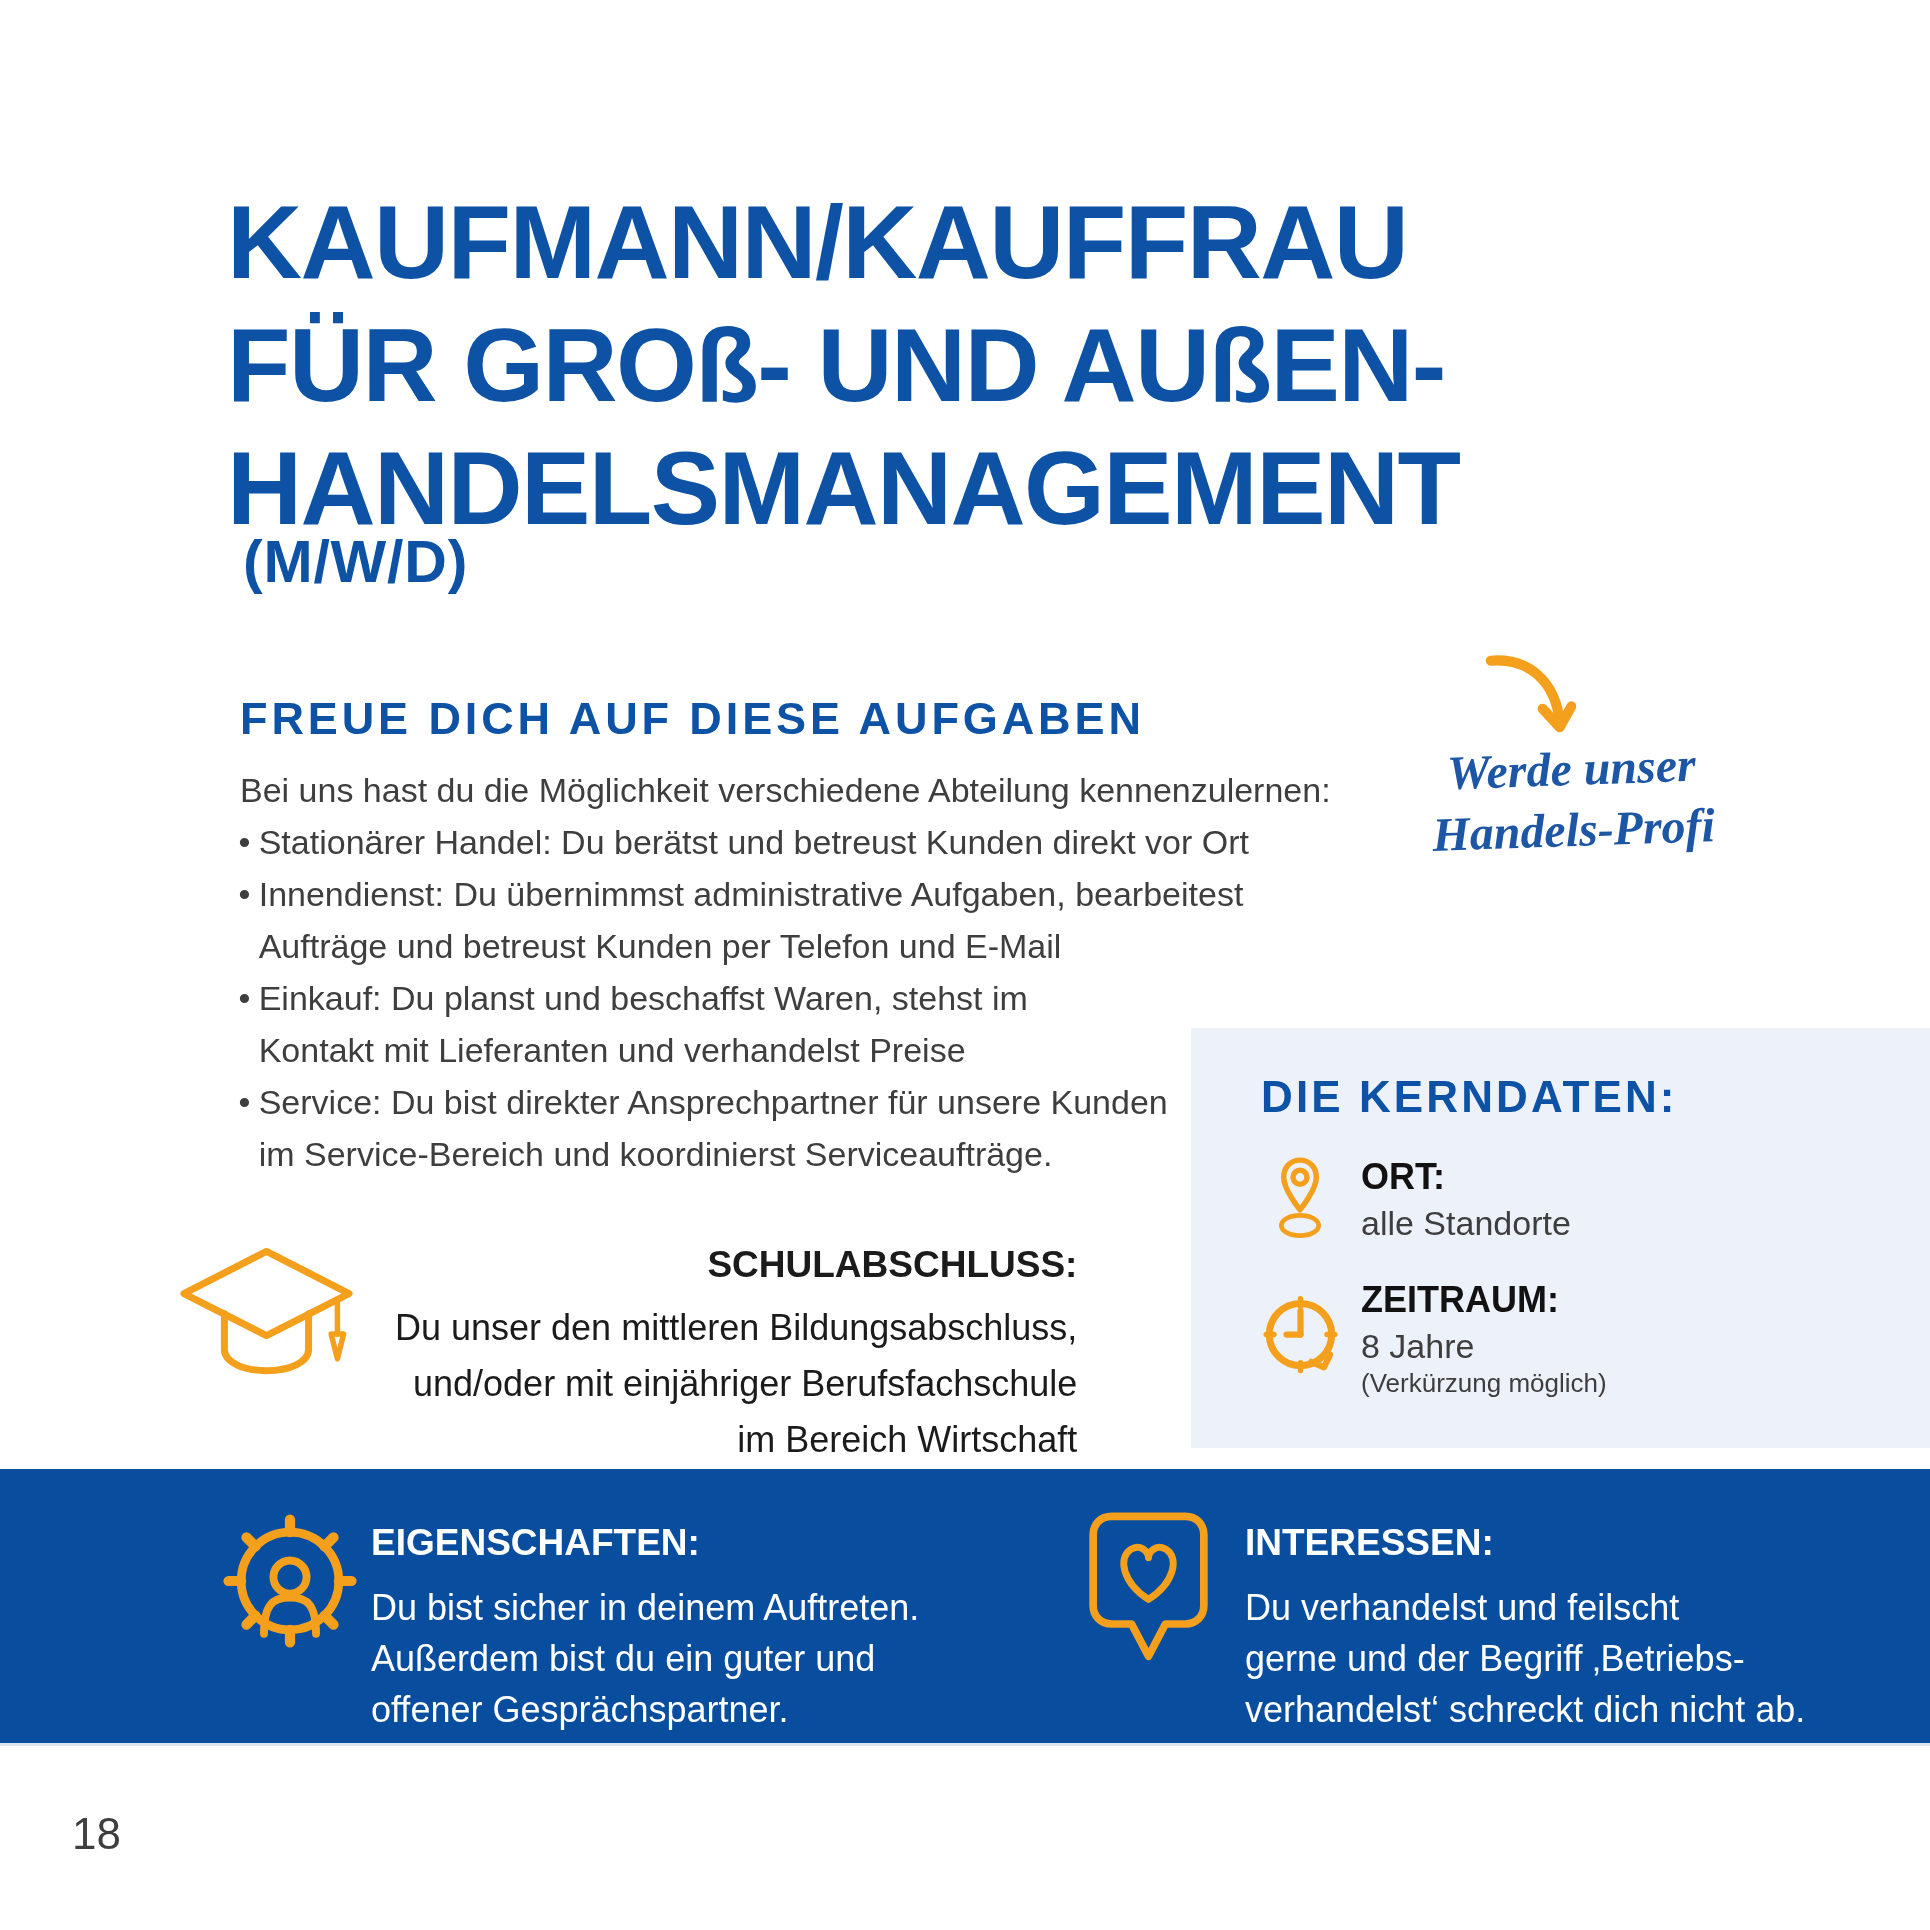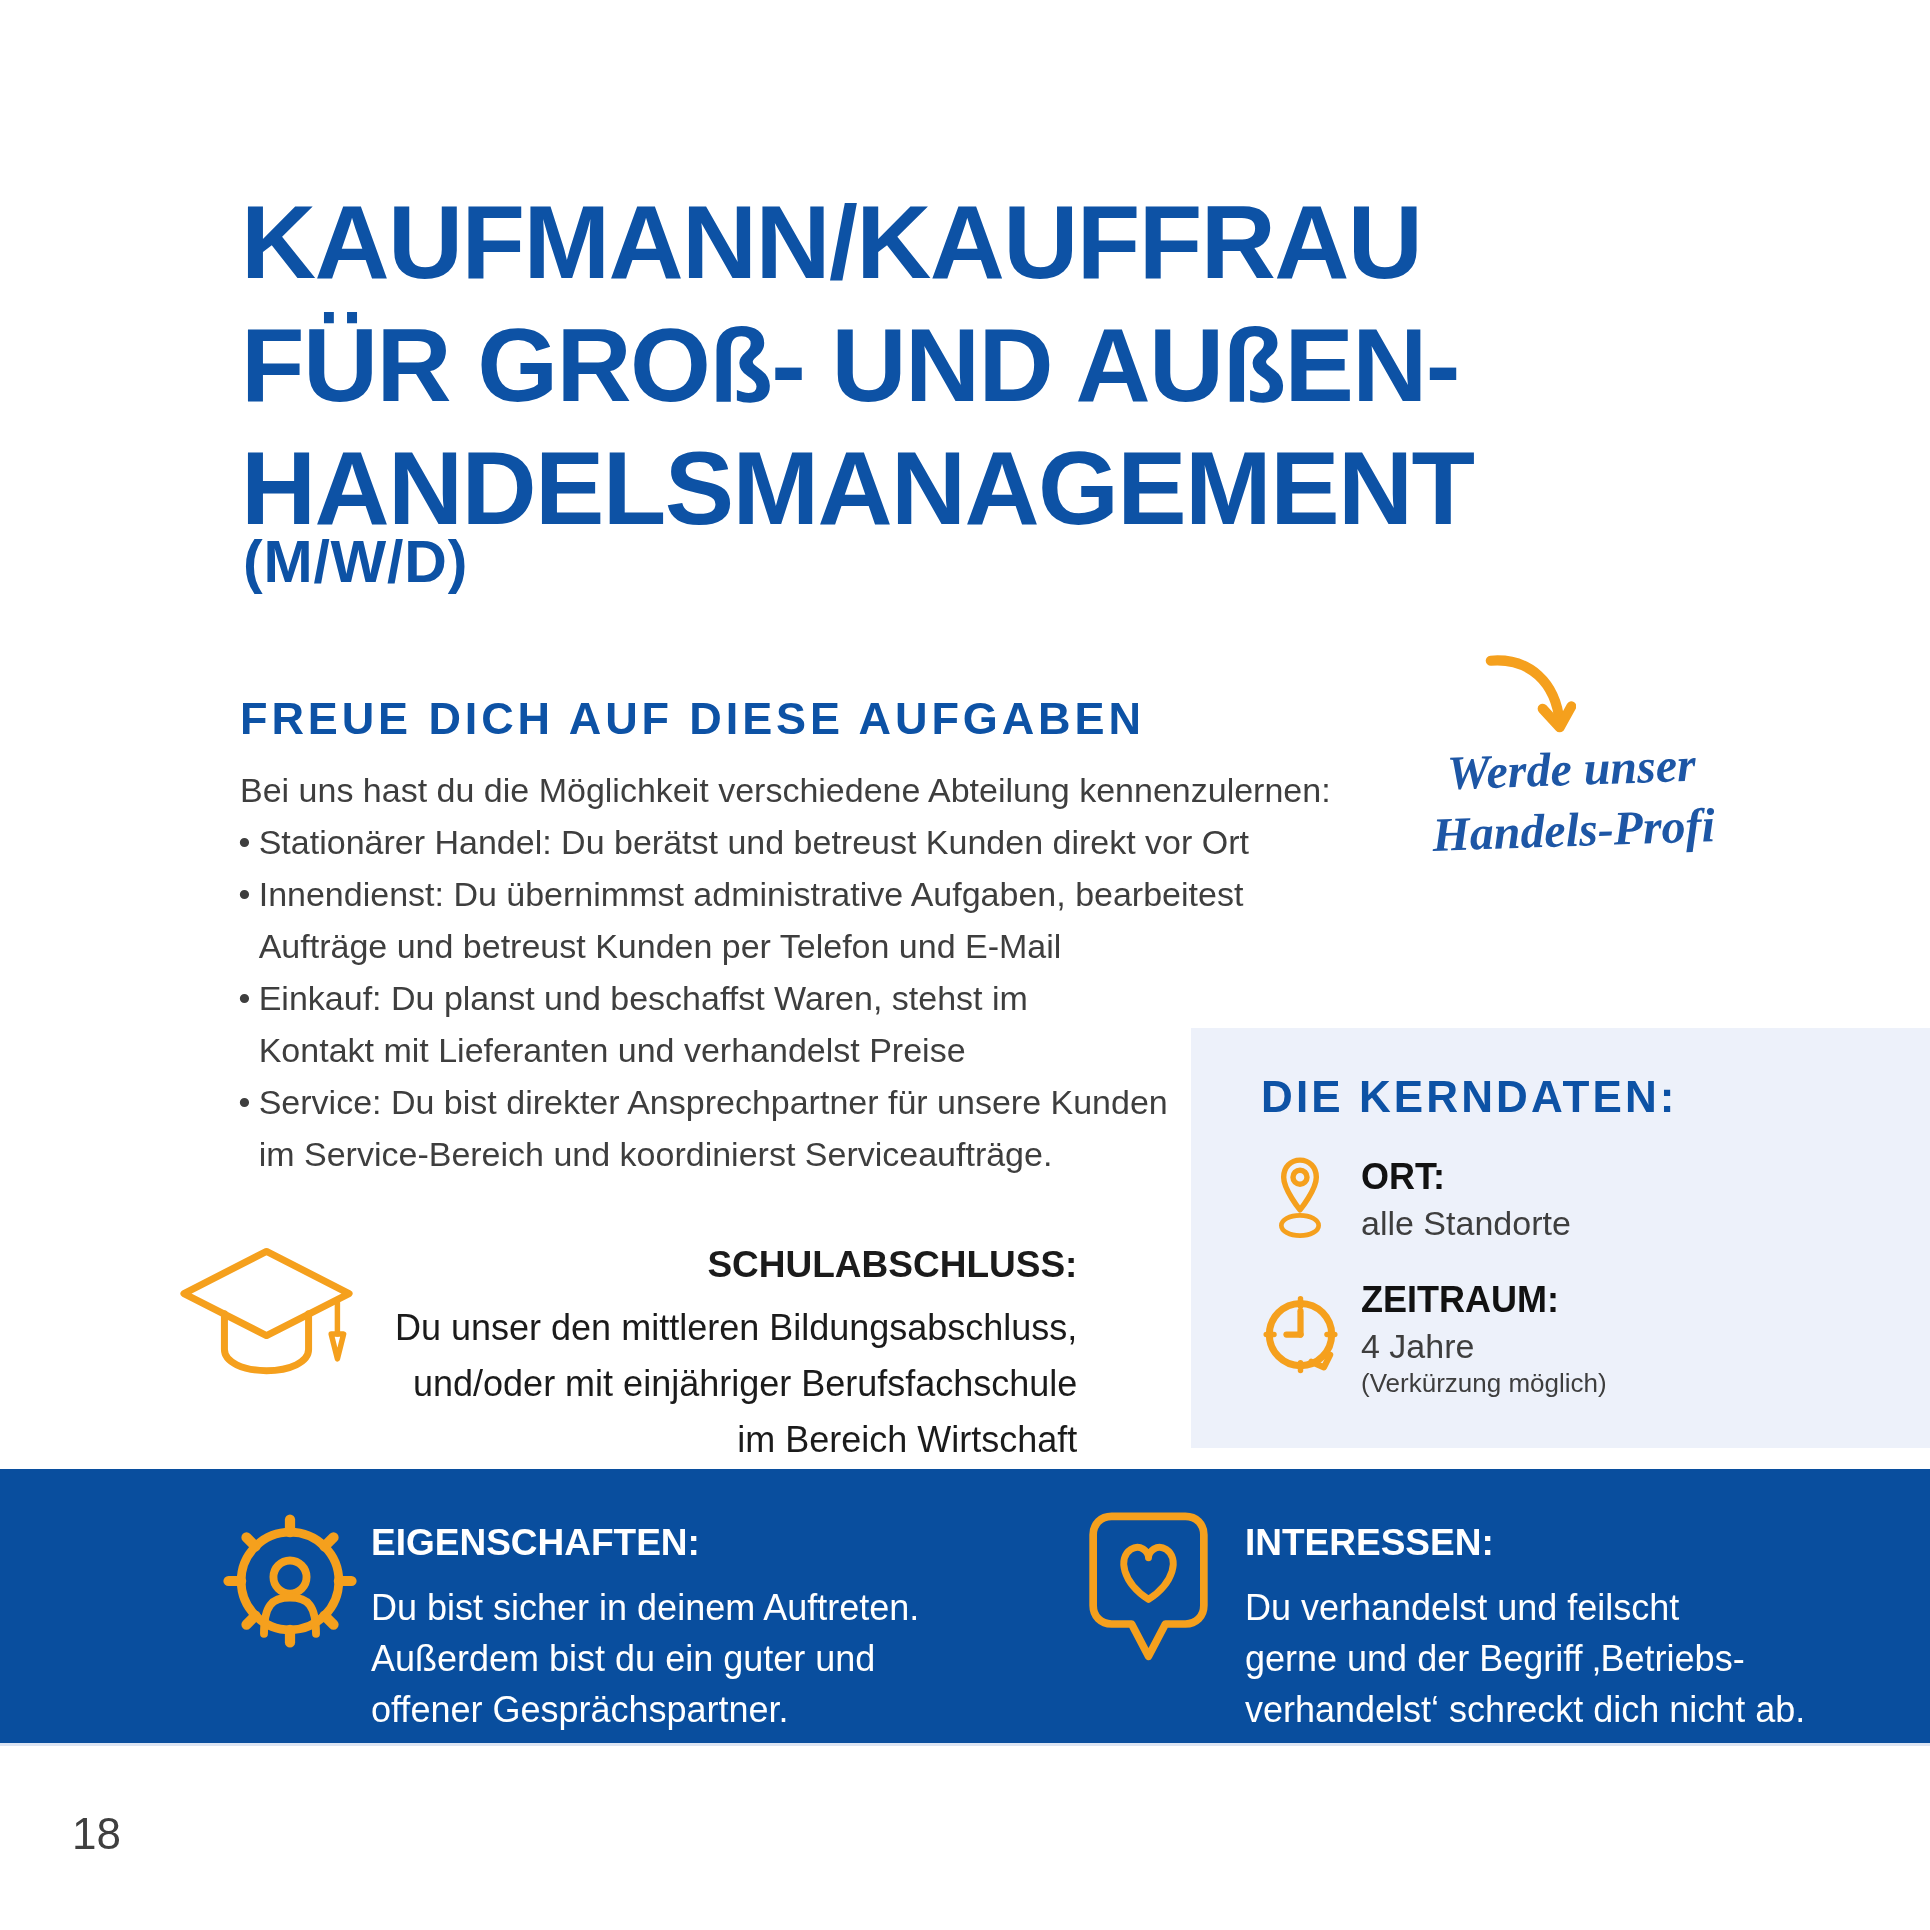--- a/index.html
+++ b/index.html
@@ -13,21 +13,21 @@
   *{box-sizing:border-box;}
   html,body{margin:0;padding:0;background:#fff;}
   .page{
     position:relative;width:1930px;height:1930px;background:#ffffff;
     font-family:"Liberation Sans", sans-serif;overflow:hidden;
   }
   .nw{white-space:nowrap;}
 
   
   .title{
-    position:absolute;left:241px;top:181px;color:var(--primary);
+    position:absolute;left:227px;top:181px;color:var(--primary);
     font-size:104px;font-weight:bold;line-height:123px;letter-spacing:-1.6px;
   }
   .mwd{
     position:absolute;left:243px;top:528px;color:var(--primary);
     font-size:59px;font-weight:bold;letter-spacing:0.8px;text-align:center;
   }
 
   
   .aufgaben{position:absolute;left:240px;top:694px;width:1090px;color:var(--body);}
   .section-heading{
@@ -156,21 +156,21 @@
             <path class="st" stroke-width="8" d="M48 70 H30"></path>
             <path class="st" stroke-width="7" d="M48 24 V34"></path>
             <path class="st" stroke-width="7" d="M48 106 V116"></path>
             <path class="st" stroke-width="7" d="M4 70 H14"></path>
             <path class="st" stroke-width="7" d="M82 70 H92"></path>
             <path class="st" stroke-width="8" d="M86 96 L78 112 L62 105"></path>
           </svg>
         </span>
         <div class="kd-texts">
           <div class="kd-label nw">ZEITRAUM:</div>
-          <div class="kd-value nw">4 Jahre</div>
+          <div class="kd-value nw">8 Jahre</div>
           <div class="kd-note nw">(Verkürzung möglich)</div>
         </div>
       </div>
     </div>
   </div>
 
   <span class="schul-icon">
     <svg width="187" height="156" viewBox="0 0 240 200">
       <path class="st" stroke-width="9" fill="#ffffff" d="M66 92 L66 138 C66 154 90 165 120 165 C150 165 174 154 174 138 L174 92"></path>
       <path class="st" stroke-width="9" fill="#ffffff" d="M120 12 L226 66 L120 120 L14 66 Z"></path>

